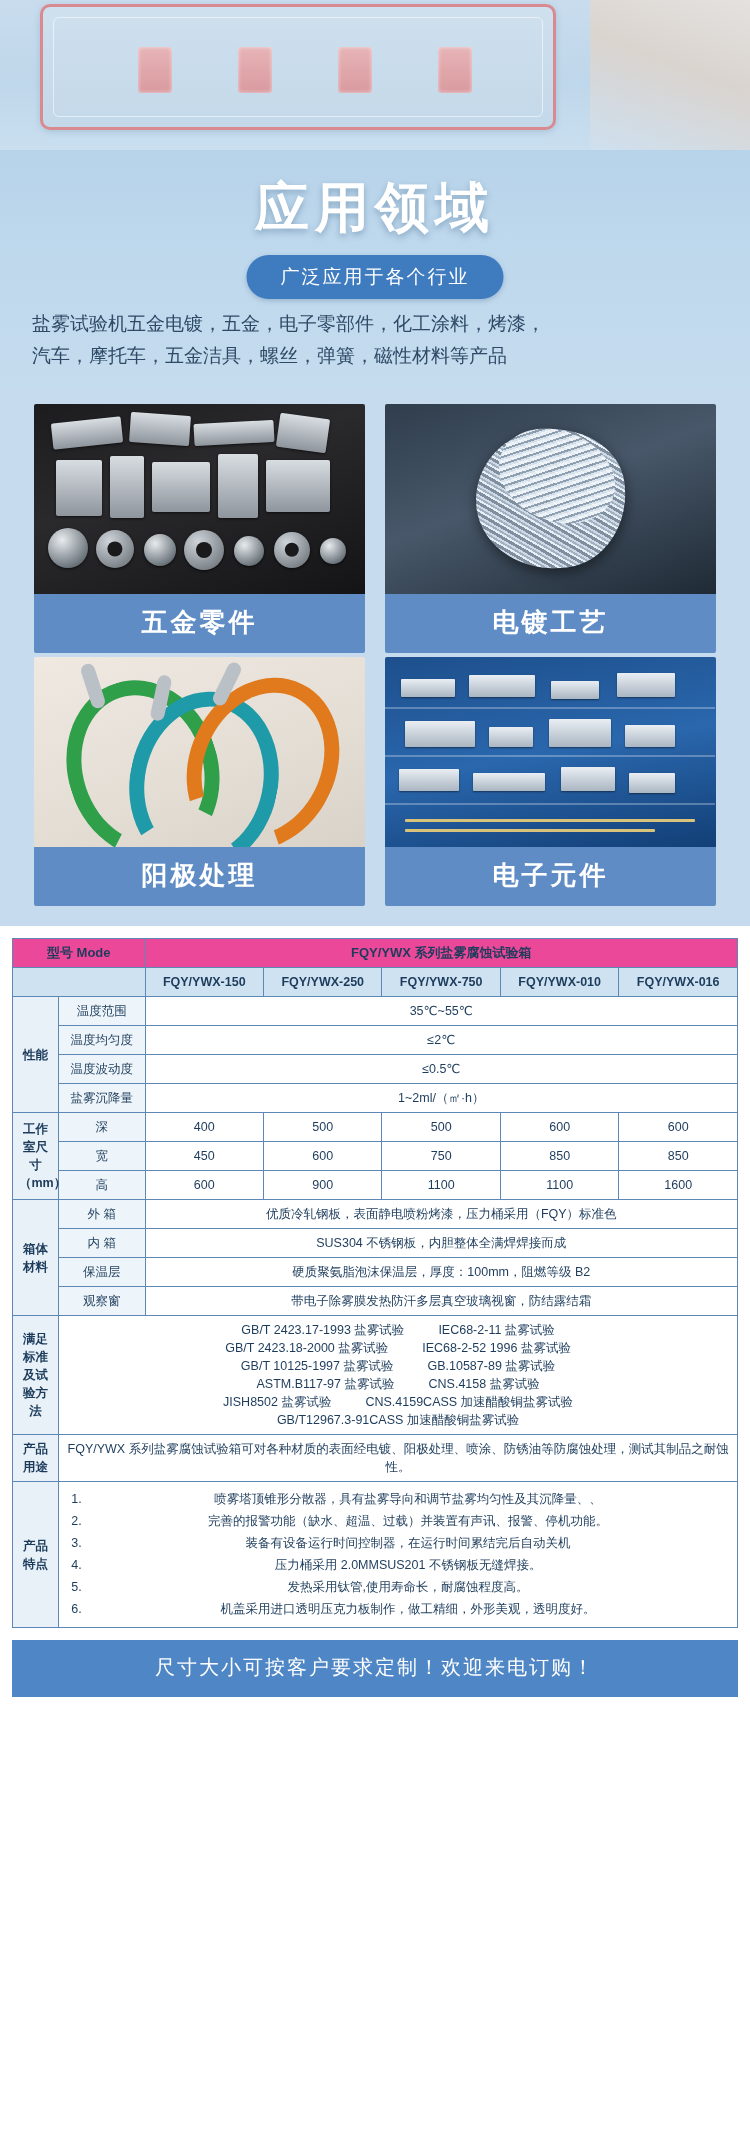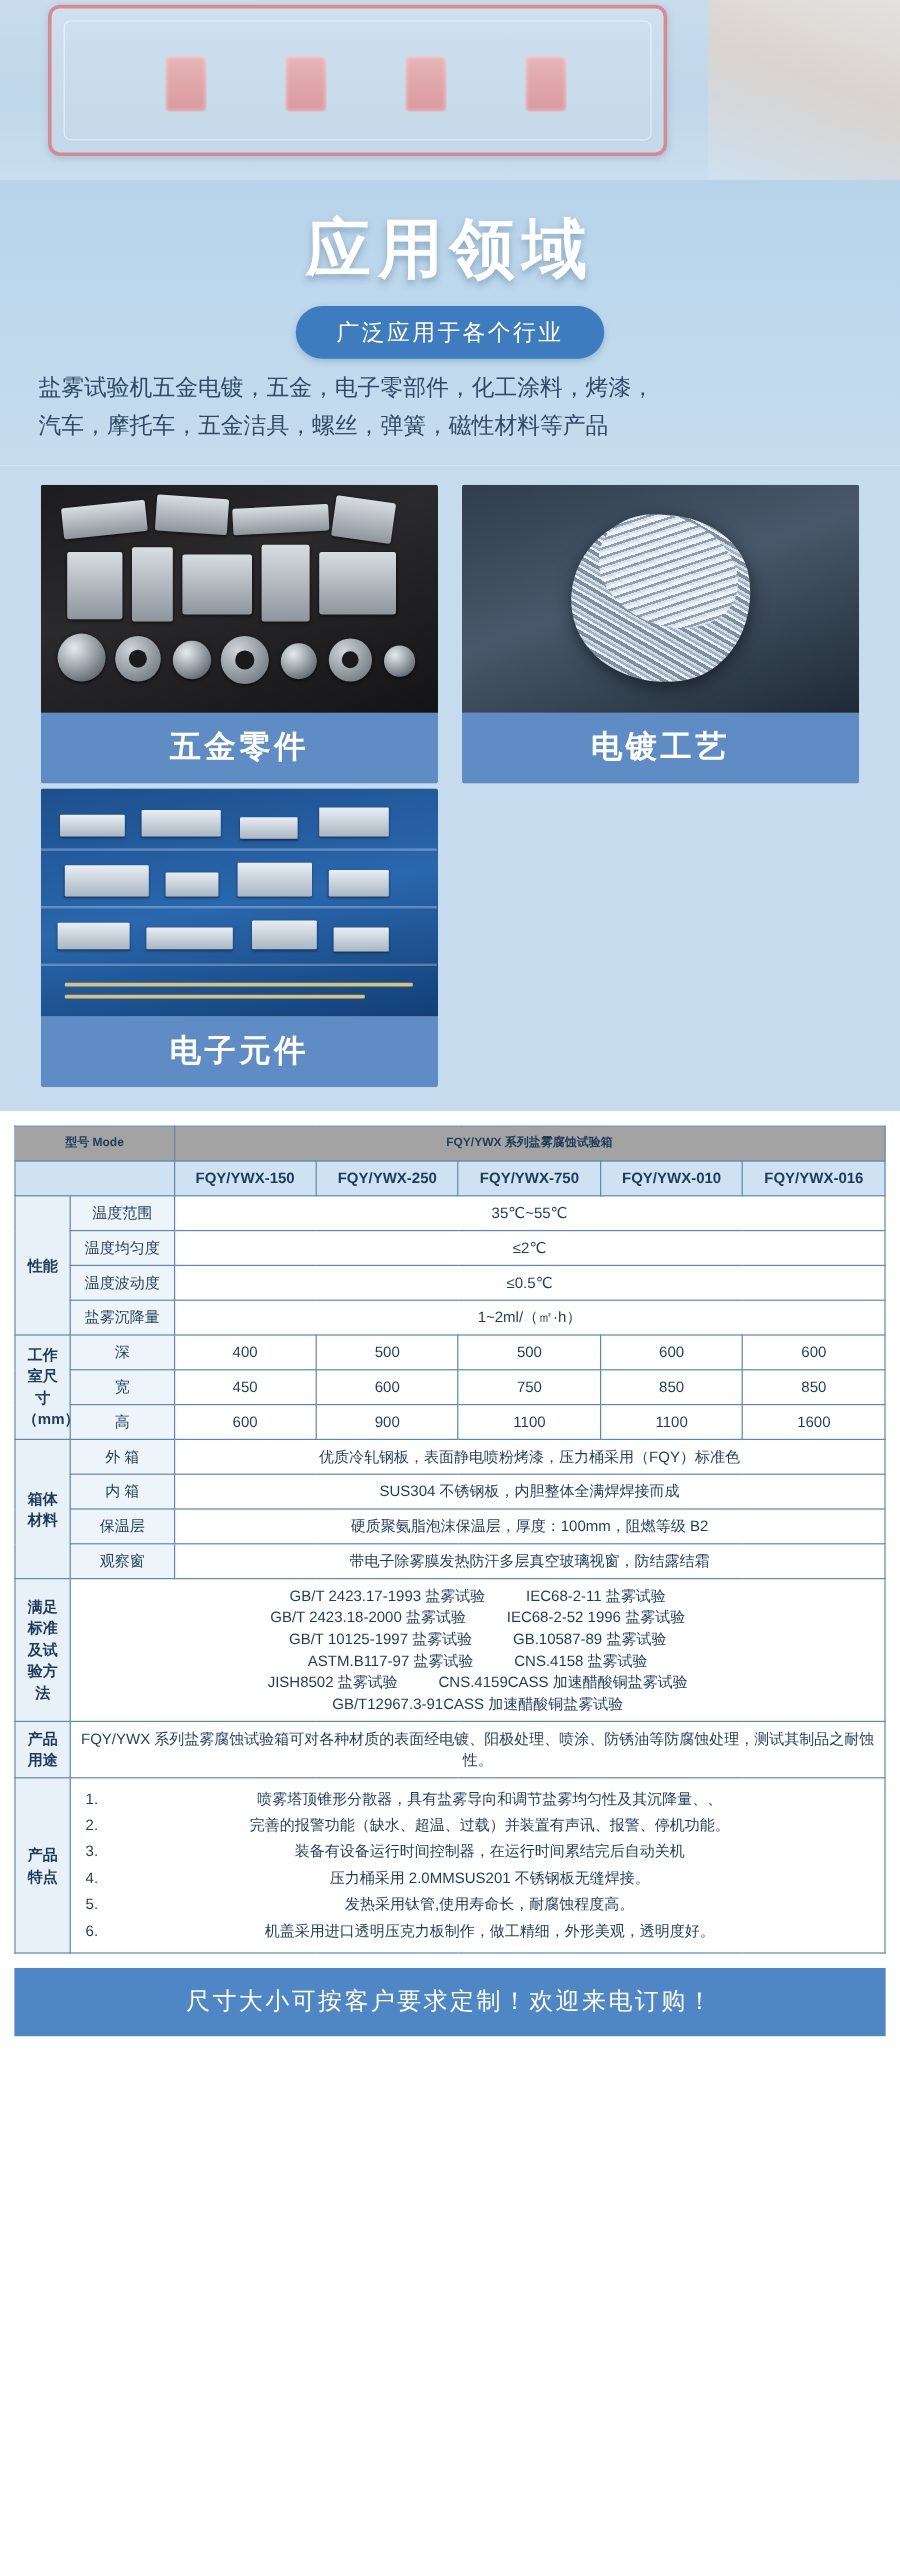--- a/index.html
+++ b/index.html
@@ -116,21 +116,21 @@
   
   .table-wrap{background:#ffffff;padding:12px 12px 0 12px;box-sizing:border-box;}
   table.spec{
     width:726px;border-collapse:collapse;table-layout:fixed;
     font-size:12.5px;color:#1d3c5c;
   }
   table.spec td,table.spec th{
     border:1px solid #5d87b5;padding:5px 6px;text-align:center;vertical-align:middle;
     line-height:18px;
   }
-  .hdr-blue{background:#a3a3a3;font-weight:bold;font-size:10px;}
+  .hdr-blue{background:#ec4899;font-weight:bold;font-size:13px;}
   .hdr-blue2{background:#cfe2f1;font-weight:bold;}
   .lab{background:#e8f1f8;font-weight:bold;width:52px;}
   .sublab{background:#eef5fa;width:84px;}
   .white{background:#ffffff;}
   .left{text-align:left;padding-left:12px;}
   .left ol{margin:2px 0 2px 20px;padding:0;}
   .left ol li{margin:3px 0;line-height:19px;}
   .std-line{display:block;}
   .std-line span.s2{display:inline-block;margin-left:34px;}
   .footer-bar{
@@ -186,20 +186,31 @@
     </div>
 
     <div class="card">
       <div class="thumb t-wire">
         <div class="blob"></div>
         <div class="blob2"></div>
       </div>
       <div class="caption">电镀工艺</div>
     </div>
 
+    <div class="card">
+      <div class="thumb t-cara">
+        <div class="c c-green"></div>
+        <div class="c c-blue"></div>
+        <div class="c c-orange"></div>
+        <div class="clip" style="left:52px;top:6px;transform:rotate(-18deg)"></div>
+        <div class="clip" style="left:120px;top:18px;transform:rotate(12deg)"></div>
+        <div class="clip" style="left:186px;top:4px;transform:rotate(26deg)"></div>
+      </div>
+      <div class="caption">阳极处理</div>
+    </div>
 
     <div class="card">
       <div class="thumb t-pcb">
         <div class="chip" style="left:16px;top:22px;width:54px;height:18px;"></div>
         <div class="chip" style="left:84px;top:18px;width:66px;height:22px;"></div>
         <div class="chip" style="left:166px;top:24px;width:48px;height:18px;"></div>
         <div class="chip" style="left:232px;top:16px;width:58px;height:24px;"></div>
         <div class="chip" style="left:20px;top:64px;width:70px;height:26px;"></div>
         <div class="chip" style="left:104px;top:70px;width:44px;height:20px;"></div>
         <div class="chip" style="left:164px;top:62px;width:62px;height:28px;"></div>

